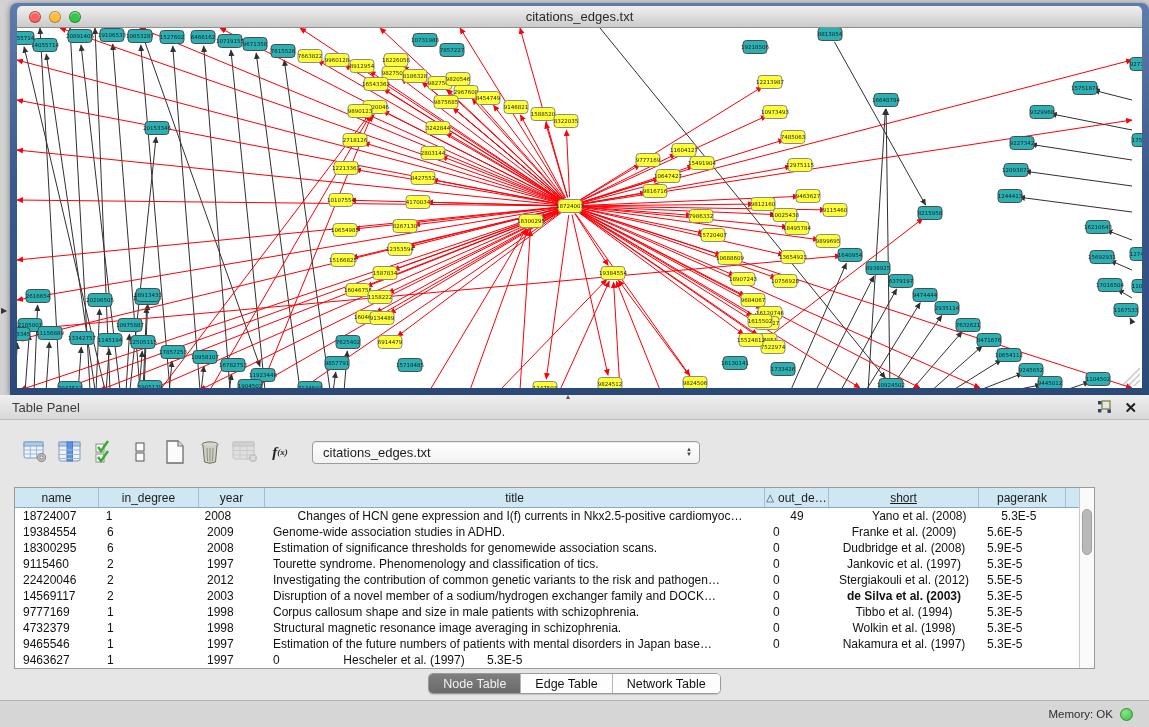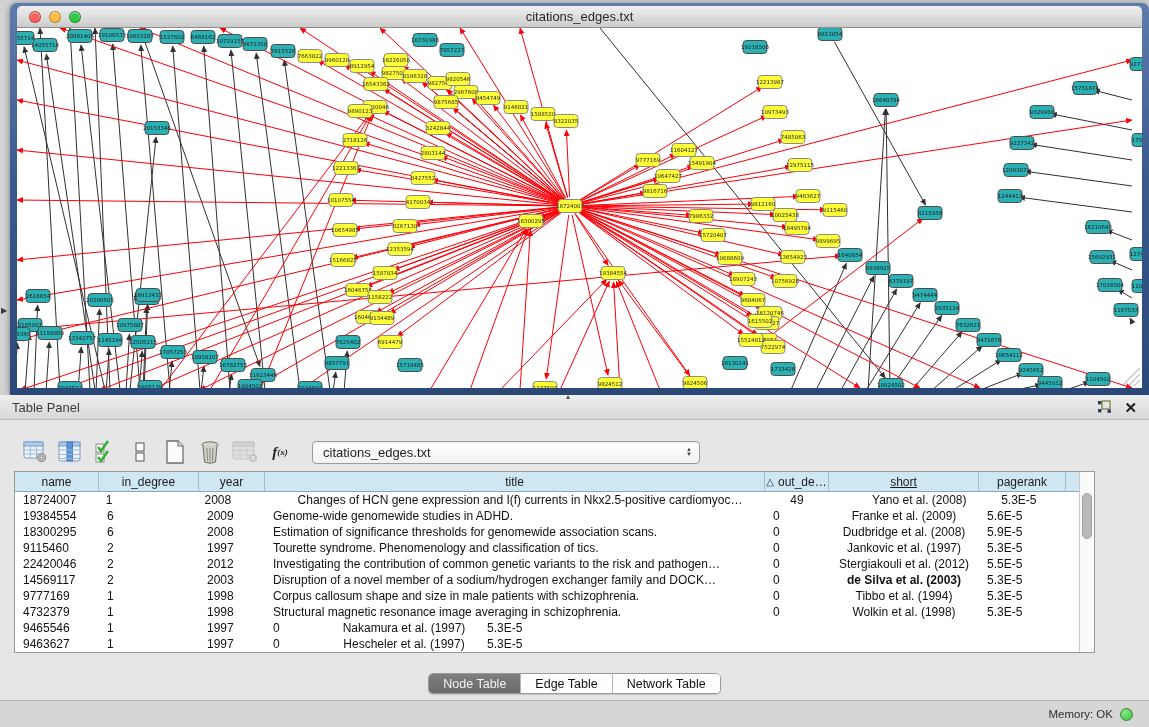--- a/index.html
+++ b/index.html
@@ -37,21 +37,21 @@
   .toolbar { position:absolute; left:22px; top:44px; display:flex; align-items:center; gap:9px; }
   .tbtn { width:26px; height:26px; display:flex; align-items:center; justify-content:center; }
   .fx { font-size:15px; color:#222; font-style:italic; font-family:"Liberation Serif", serif; font-weight:bold; }
   .fx small { font-size:9px; font-style:italic; }
   .dropdown { width:388px; height:23px; margin-left:10px; background:linear-gradient(#ffffff,#f2f2f2);
     border:1px solid #9c9c9c; border-radius:4px; display:flex; align-items:center;
     font-size:13px; color:#1e1e1e; padding-left:10px; box-shadow:inset 0 1px 1px rgba(0,0,0,.08); }
   .dd-arrows { margin-left:auto; padding-right:7px; display:flex; flex-direction:column; font-size:6px;
     line-height:.85; color:#444; }
 
-  .table-area { position:absolute; left:14px; top:76px; width:1081px; height:182px;
+  .table-area { position:absolute; left:14px; top:92px; width:1081px; height:182px;
     background:#ffffff; border:1px solid #9a9a9a; display:flex; }
   .grid { flex:1; overflow:hidden; }
   .thead { display:flex; height:20px; background:#cfe7f2; border-bottom:1px solid #8aa9ba; }
   .th { font-size:12px; color:#1c1c1c; display:flex; align-items:center; justify-content:center;
         border-right:1px solid #9fc0d0; overflow:hidden; white-space:nowrap; }
   .th .sort { color:#26415f; font-size:10px; margin-right:4px; }
   .tr { display:flex; height:16px; background:#fff; }
   .td { font-size:12px; color:#111; padding-left:8px; display:flex; align-items:center;
         overflow:hidden; white-space:nowrap; }
   .td.center { justify-content:center; padding-left:0; }
@@ -933,21 +933,21 @@
               <div class="td" style="width: 66px;">2008</div>
               <div class="td" style="width: 500px; margin-left: 28px;">Changes of HCN gene expression and I(f) currents in Nkx2.5-positive cardiomyoc…</div>
               <div class="td" style="width: 64px;">49</div>
               <div class="td center" style="width: 150px;">Yano et al. (2008)</div>
               <div class="td" style="width: 87px;">5.3E-5</div>
             </div>
             <div class="tr">
               <div class="td" style="width: 84px;">19384554</div>
               <div class="td" style="width: 100px;">6</div>
               <div class="td" style="width: 66px;">2009</div>
-              <div class="td" style="width: 500px;">Genome-wide genomewide studies in ADHD.</div>
+              <div class="td" style="width: 500px;">Genome-wide association studies in ADHD.</div>
               <div class="td" style="width: 64px;">0</div>
               <div class="td center" style="width: 150px;">Franke et al. (2009)</div>
               <div class="td" style="width: 87px;">5.6E-5</div>
             </div>
             <div class="tr">
               <div class="td" style="width: 84px;">18300295</div>
               <div class="td" style="width: 100px;">6</div>
               <div class="td" style="width: 66px;">2008</div>
               <div class="td" style="width: 500px;">Estimation of significance thresholds for genomewide association scans.</div>
               <div class="td" style="width: 64px;">0</div>
@@ -996,20 +996,21 @@
               <div class="td" style="width: 66px;">1998</div>
               <div class="td" style="width: 500px;">Structural magnetic resonance image averaging in schizophrenia.</div>
               <div class="td" style="width: 64px;">0</div>
               <div class="td center" style="width: 150px;">Wolkin et al. (1998)</div>
               <div class="td" style="width: 87px;">5.3E-5</div>
             </div>
             <div class="tr">
               <div class="td" style="width: 84px;">9465546</div>
               <div class="td" style="width: 100px;">1</div>
               <div class="td" style="width: 66px;">1997</div>
+              <div class="td" style="width: 500px;">Estimation of the future numbers of patients with mental disorders in Japan base…</div>
               <div class="td" style="width: 64px;">0</div>
               <div class="td center" style="width: 150px;">Nakamura et al. (1997)</div>
               <div class="td" style="width: 87px;">5.3E-5</div>
             </div>
             <div class="tr">
               <div class="td" style="width: 84px;">9463627</div>
               <div class="td" style="width: 100px;">1</div>
               <div class="td" style="width: 66px;">1997</div>
               <div class="td" style="width: 64px;">0</div>
               <div class="td center" style="width: 150px;">Hescheler et al. (1997)</div>

